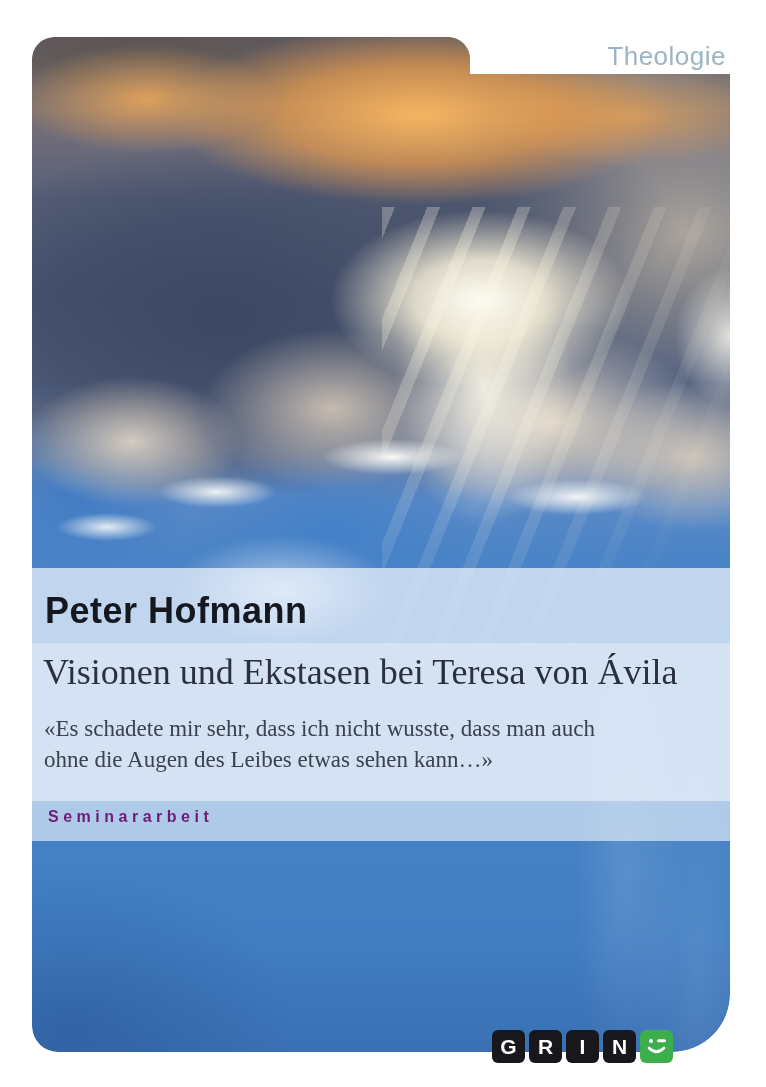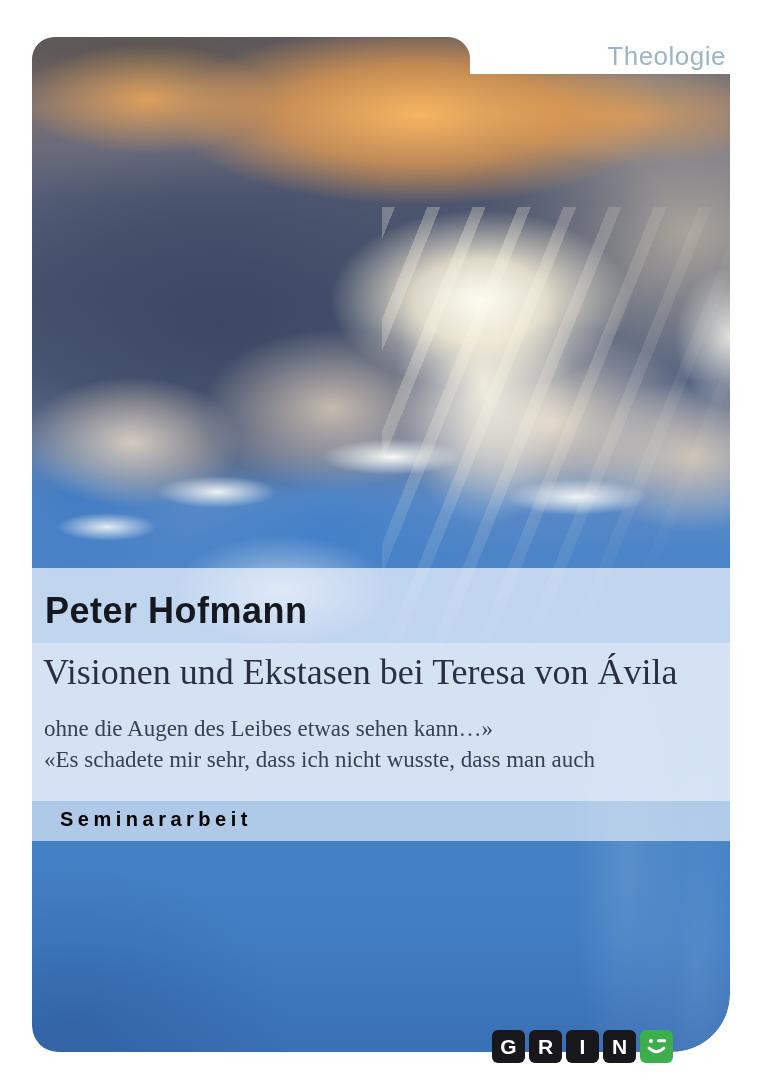--- a/index.html
+++ b/index.html
@@ -107,24 +107,24 @@
     font-size: 36px; font-weight: 400;
     color: #2b3040; white-space: nowrap; text-align: center;
   }
   .subtitle {
     position: absolute; left: 12px; top: 676px;
     font-family: "Liberation Serif", serif;
     font-size: 23px; line-height: 31px;
     color: #3a4150;
   }
   .doctype {
-    position: absolute; left: 28px; top: 771px;
-    font-size: 20px; font-weight: bold;
+    position: absolute; left: 16px; top: 771px;
+    font-size: 16px; font-weight: bold;
     letter-spacing: 4.5px;
-    color: #000000;
+    color: #701a75;
   }
 
   
   .grin-logo {
     position: absolute; left: 492px; top: 1030px;
     display: flex; gap: 4px;
     z-index: 5;
   }
   .grin-tile {
     width: 33px; height: 33px;
@@ -145,22 +145,22 @@
   <div class="photo-art"></div>
   <div class="rays"></div>
 
   <div class="band band-author"></div>
   <div class="band band-title"></div>
   <div class="band band-doctype"></div>
 
   <div class="author">Peter Hofmann</div>
   <div class="title">Visionen und Ekstasen bei Teresa von Ávila</div>
   <div class="subtitle">
+    <div>«Es schadete mir sehr, dass ich nicht wusste, dass man auch</div>
     <div>ohne die Augen des Leibes etwas sehen kann…»</div>
-    <div>«Es schadete mir sehr, dass ich nicht wusste, dass man auch</div>
   </div>
   <div class="doctype">Seminararbeit</div>
 </div>
 
 <div class="grin-logo">
   <div class="grin-tile">G</div>
   <div class="grin-tile">R</div>
   <div class="grin-tile">I</div>
   <div class="grin-tile">N</div>
   <div class="grin-tile smiley">

